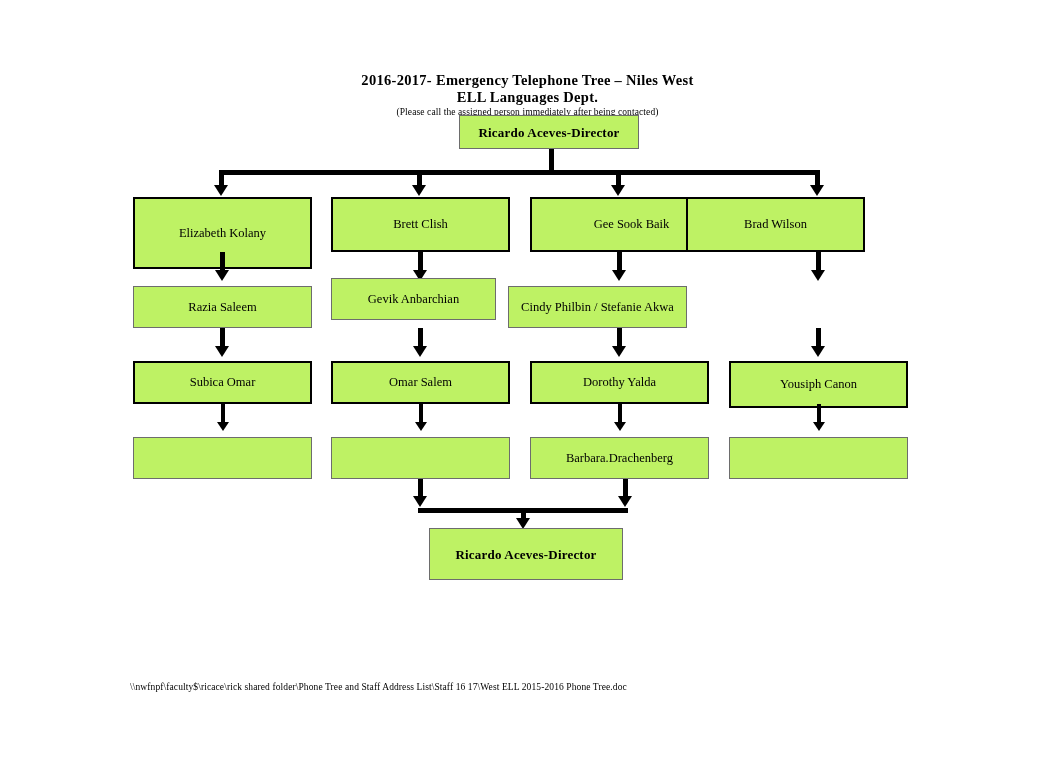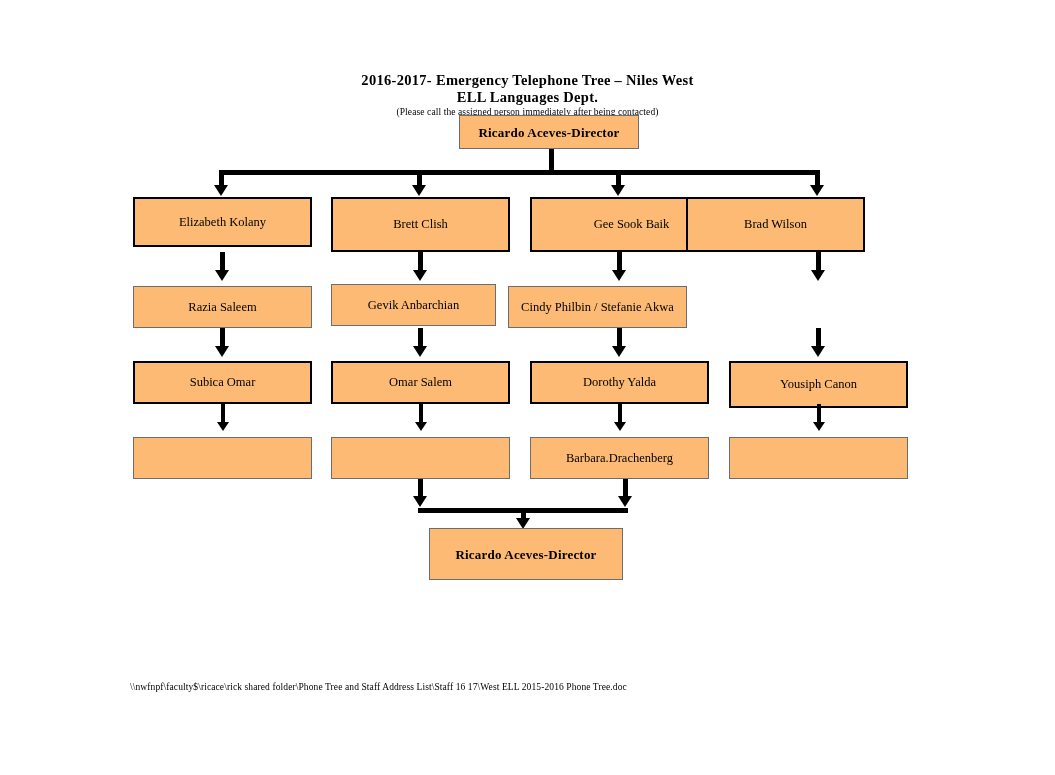--- a/index.html
+++ b/index.html
@@ -40,21 +40,21 @@
     font-size: 9.5px;
     line-height: 13px;
     letter-spacing: 0.1px;
     white-space: nowrap;
   }
 
   
   .node {
     position: absolute;
     box-sizing: border-box;
-    background: #fdba74;
+    background: #bef264;
     display: flex;
     align-items: center;
     justify-content: center;
     text-align: center;
   }
   .node .node-label {
     font-size: 12.5px;
     line-height: 15px;
     padding: 0 4px;
     white-space: nowrap;
@@ -129,21 +129,21 @@
 
   <div class="conn thick-v" style="left:417px; top:170px; width:5px; height:17px;"></div>
   <div class="arrow-down" style="left:412px; top:185px;"></div>
 
   <div class="conn thick-v" style="left:616px; top:170px; width:5px; height:17px;"></div>
   <div class="arrow-down" style="left:611px; top:185px;"></div>
 
   <div class="conn thick-v" style="left:815px; top:170px; width:5px; height:17px;"></div>
   <div class="arrow-down" style="left:810px; top:185px;"></div>
 
-  <div class="node thick" style="left:133px; top:197px; width:179px; height:50px;">
+  <div class="node thick" style="left:133px; top:197px; width:179px; height:72px;">
     <span class="node-label">Elizabeth Kolany</span>
   </div>
   <div class="node thick" style="left:331px; top:197px; width:179px; height:55px;">
     <span class="node-label">Brett Clish</span>
   </div>
   <div class="node thick" style="left:530px; top:197px; width:203px; height:55px;">
     <span class="node-label">Gee Sook Baik</span>
   </div>
   <div class="node thick" style="left:686px; top:197px; width:179px; height:55px;">
     <span class="node-label">Brad Wilson</span>
@@ -154,21 +154,21 @@
   <div class="conn thick-v" style="left:418px; top:252px; width:5px; height:20px;"></div>
   <div class="arrow-down" style="left:413px; top:270px;"></div>
   <div class="conn thick-v" style="left:617px; top:252px; width:5px; height:20px;"></div>
   <div class="arrow-down" style="left:612px; top:270px;"></div>
   <div class="conn thick-v" style="left:816px; top:252px; width:5px; height:20px;"></div>
   <div class="arrow-down" style="left:811px; top:270px;"></div>
 
   <div class="node thin" style="left:133px; top:286px; width:179px; height:42px;">
     <span class="node-label">Razia Saleem</span>
   </div>
-  <div class="node thin" style="left:331px; top:284px; width:165px; height:42px;text-align:right;">
+  <div class="node thin" style="left:331px; top:278px; width:165px; height:42px;text-align:right;">
     <span class="node-label">Gevik Anbarchian</span>
   </div>
   <div class="node thin" style="left:508px; top:286px; width:179px; height:42px;justify-content:center;">
     <span class="node-label">Cindy Philbin / Stefanie Akwa</span>
   </div>
 
   <div class="conn thick-v" style="left:220px; top:328px; width:5px; height:20px;"></div>
   <div class="arrow-down" style="left:215px; top:346px;"></div>
   <div class="conn thick-v" style="left:418px; top:328px; width:5px; height:20px;"></div>
   <div class="arrow-down" style="left:413px; top:346px;"></div>

